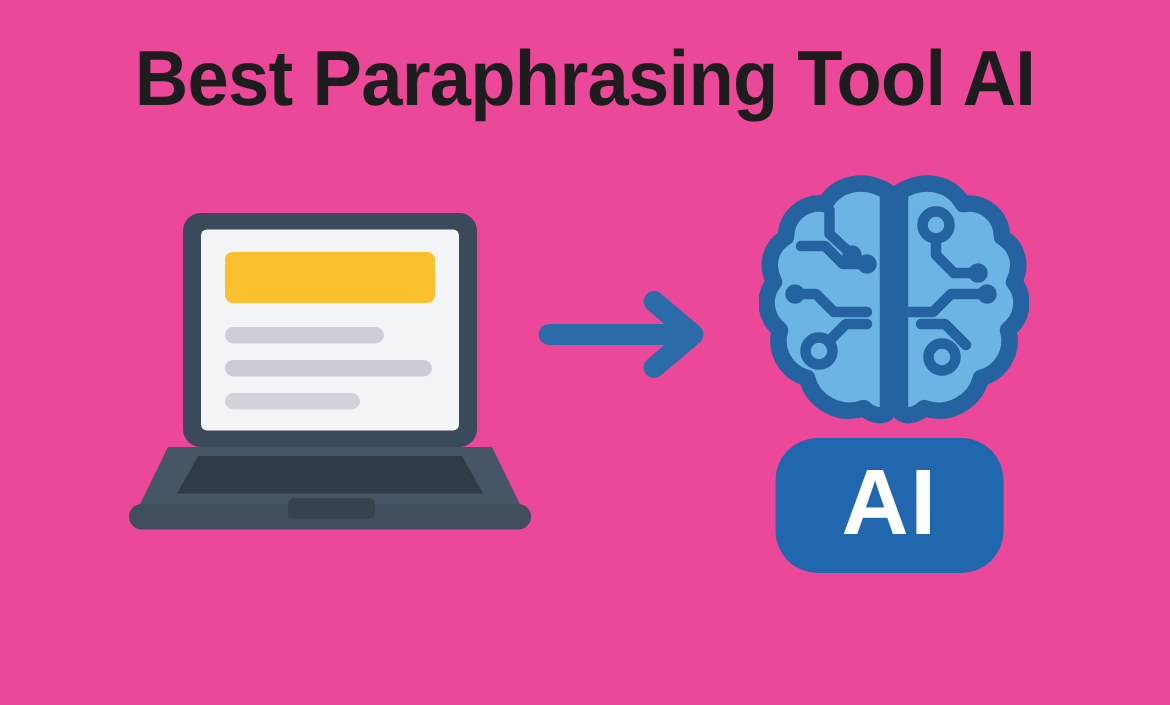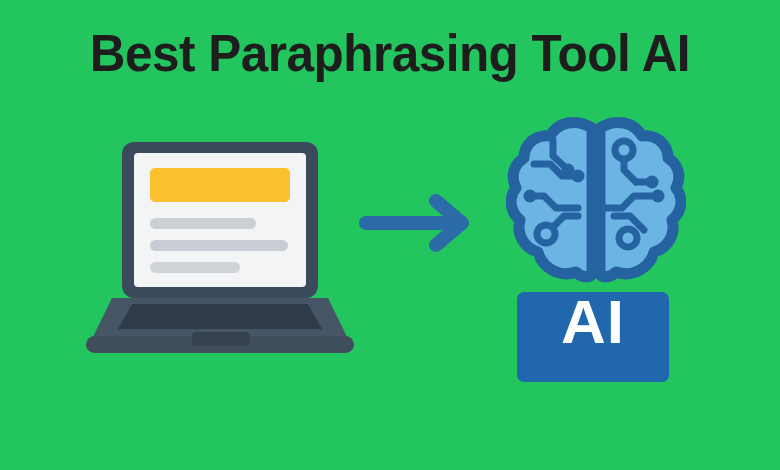--- a/index.html
+++ b/index.html
@@ -10,21 +10,21 @@
     width: 780px;
     height: 470px;
     overflow: hidden;
     background: #fdfdfd;
     font-family: "Liberation Sans", sans-serif;
   }
   #banner {
     position: relative;
     width: 780px;
     height: 470px;
-    background: #22c55e;
+    background: #ec4899;
   }
   #page-title {
     position: absolute;
     left: 0;
     top: 22px;
     width: 780px;
     text-align: center;
     font-family: "Liberation Sans", sans-serif;
     font-weight: bold;
     font-size: 52px;
@@ -84,22 +84,23 @@
     width: 180px;
     height: 178px;
   }
   #ai-badge {
     position: absolute;
     left: 19px;
     top: 180px;
     width: 152px;
     height: 90px;
     background: #2167ae;
-    border-radius: 7px;
+    border-radius: 28px;
     display: flex;
+    align-items: center;
     justify-content: center;
   }
   #ai-badge-label {
     color: #ffffff;
     font-family: "Liberation Sans", sans-serif;
     font-weight: bold;
     font-size: 62px;
     line-height: 62px;
     letter-spacing: 1px;
     transform: translateY(-1px);

